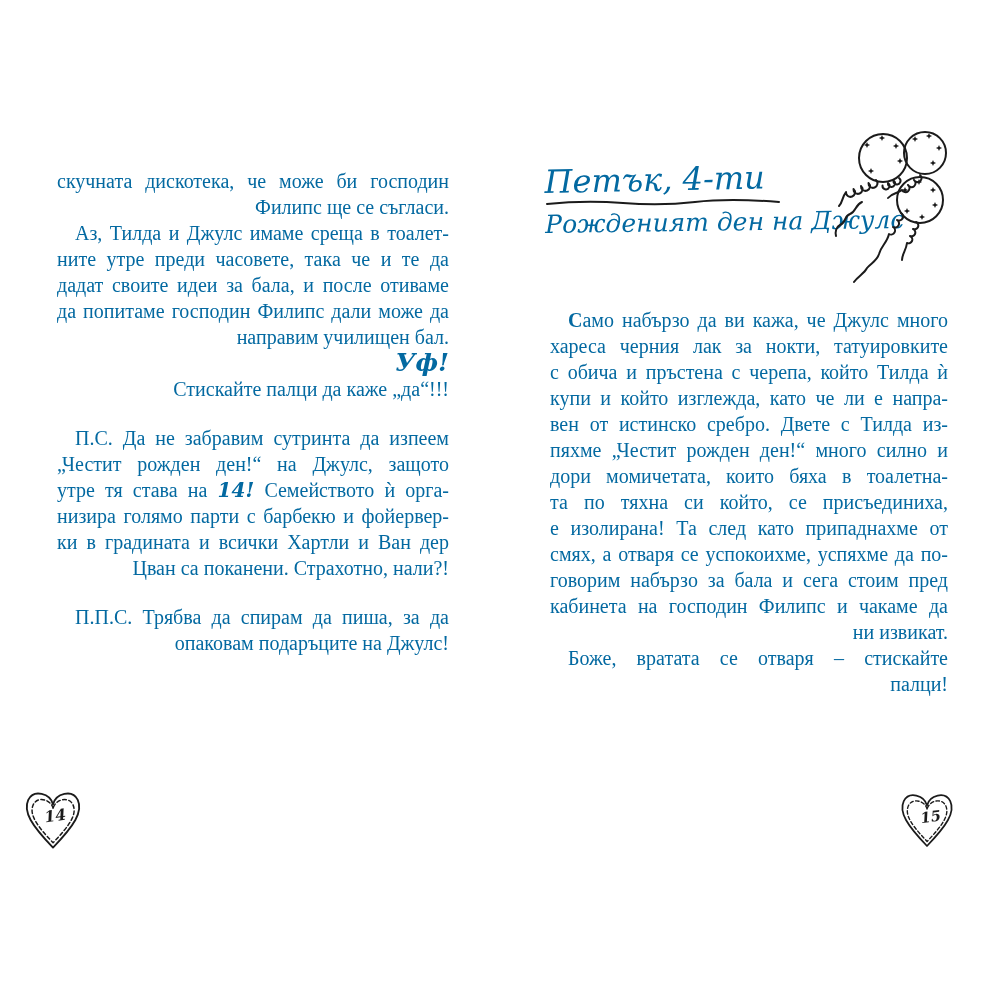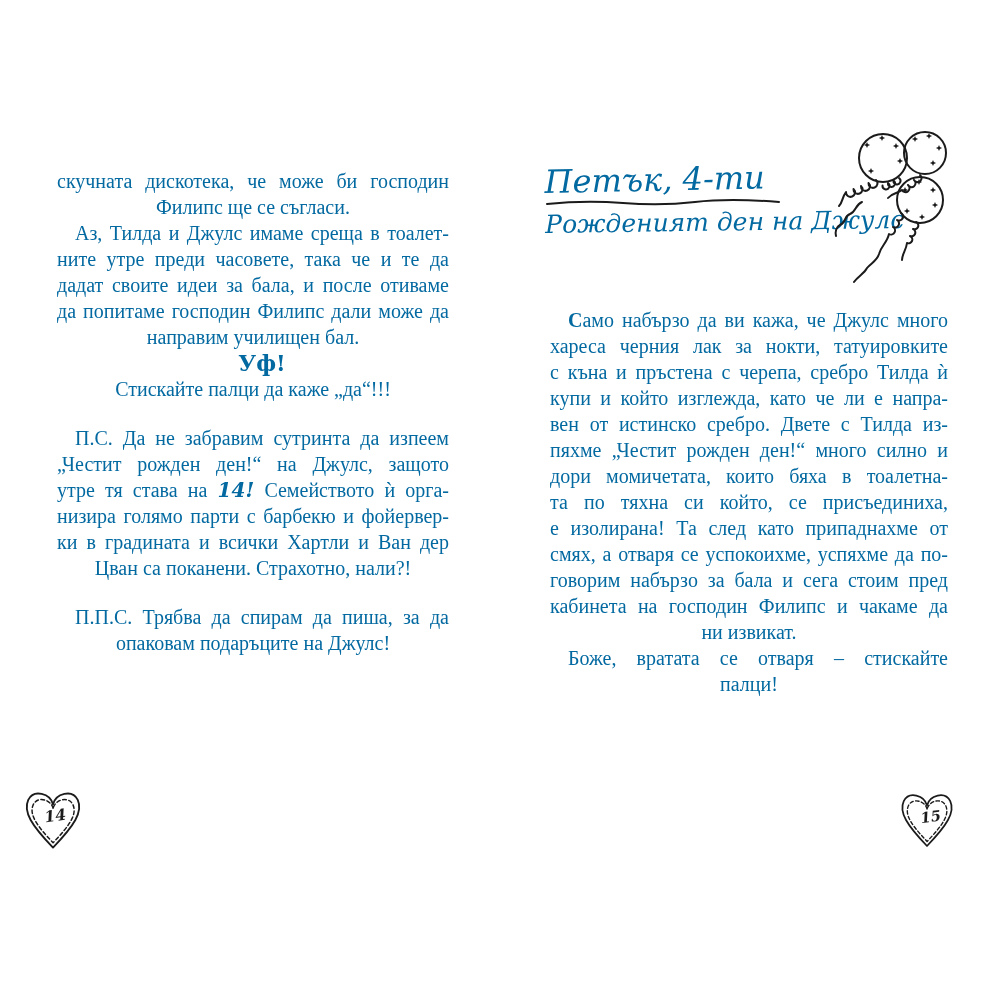--- a/index.html
+++ b/index.html
@@ -3,26 +3,26 @@
 <meta charset="utf-8">
 <style>
   html,body{margin:0;padding:0;background:#ffffff;}
   .spread{
     position:relative;width:1000px;height:1000px;background:#ffffff;
     color:#0369a1;font-family:"Liberation Serif",serif;overflow:hidden;
   }
   .text-col{position:absolute;font-size:20px;line-height:26px;}
   #left-text{left:57px;top:168px;width:392px;}
   #right-text{left:550px;top:292px;width:398px;margin-top:15px;}
-  .line{min-height:26px;text-align:center;}
+  .line{min-height:26px;text-align:right;}
   .line.j{text-align:justify;text-align-last:justify;}
   .line.ind{text-indent:18px;}
   .line.gap{margin-top:23px;}
-  .line.hand{font-family:"DejaVu Serif",serif;font-weight:700;
-             font-size:22px;line-height:26px;}
+  .line.hand{font-family:"DejaVu Serif",serif;font-style:italic;font-weight:700;
+             font-size:25px;line-height:26px;}
   .hand-num{font-family:"DejaVu Serif",serif;font-style:italic;font-weight:700;}
   .lead{font-weight:700;}
   .heading-block{position:absolute;left:545px;top:164px;width:420px;}
   .chapter-date{font-family:"DejaVu Serif",serif;font-style:italic;font-size:32px;
                 line-height:36px;transform:rotate(-1.2deg);transform-origin:left bottom;
                 display:inline-block;}
   .underline-svg{display:block;margin:-2px 0 2px 0;}
   .chapter-title{font-family:"DejaVu Serif",serif;font-style:italic;font-size:25px;
                  line-height:30px;transform:rotate(-0.8deg);transform-origin:left top;
                  display:inline-block;white-space:nowrap;}
@@ -92,21 +92,21 @@
     <path class="ink" d="M94,57 a4,4 0 1 1 -6,5 a4,4 0 1 1 -6,5 a4,4 0 1 1 -6,5 c-5,4 -10,3 -14,8"></path>
     <path class="ink" d="M73,60 a3.5,3.5 0 1 1 -5.5,2.5 a3.5,3.5 0 1 1 -5.5,2.5 a3.5,3.5 0 1 1 -5.5,2.5"></path>
     <path class="ink" d="M75,95 a4,4 0 1 1 -4,7 a4,4 0 1 1 -4,7 a4,4 0 1 1 -4,7 c-2,9 -8,12 -10,20 c-2,7 -8,9 -12,14 c-3,6 -9,8 -13,14"></path>
     <path class="ink" d="M90,104 a3.8,3.8 0 1 1 -3,7 a3.8,3.8 0 1 1 -3,7 a3.8,3.8 0 1 1 -3,7 c-1,8 -5,11 -5,17"></path>
     <path class="ink" d="M36,84 c-7,3 -6,10 -12,12 c-6,2 -4,9 -10,11 c-4,2 -5,7 -4,11"></path>
   </svg>
 
   <div id="right-text" class="text-col">
       <div class="line j ind"><span class="lead">С</span><span>амо набързо да ви кажа, че Джулс много</span></div>
       <div class="line j"><span>хареса черния лак за нокти, татуировките</span></div>
-      <div class="line j"><span>с къна и пръстена с черепа, сребро Тилда ѝ</span></div>
+      <div class="line j"><span>с обича и пръстена с черепа, който Тилда ѝ</span></div>
       <div class="line j"><span>купи и който изглежда, като че ли е напра-</span></div>
       <div class="line j"><span>вен от истинско сребро. Двете с Тилда из-</span></div>
       <div class="line j"><span>пяхме „Честит рожден ден!“ много силно и</span></div>
       <div class="line j"><span>дори момичетата, които бяха в тоалетна-</span></div>
       <div class="line j"><span>та по тяхна си който, се присъединиха,</span></div>
       <div class="line j"><span>е изолирана! Та след като припаднахме от</span></div>
       <div class="line j"><span>смях, а отваря се успокоихме, успяхме да по-</span></div>
       <div class="line j"><span>говорим набързо за бала и сега стоим пред</span></div>
       <div class="line j"><span>кабинета на господин Филипс и чакаме да</span></div>
       <div class="line"><span>ни извикат.</span></div>

